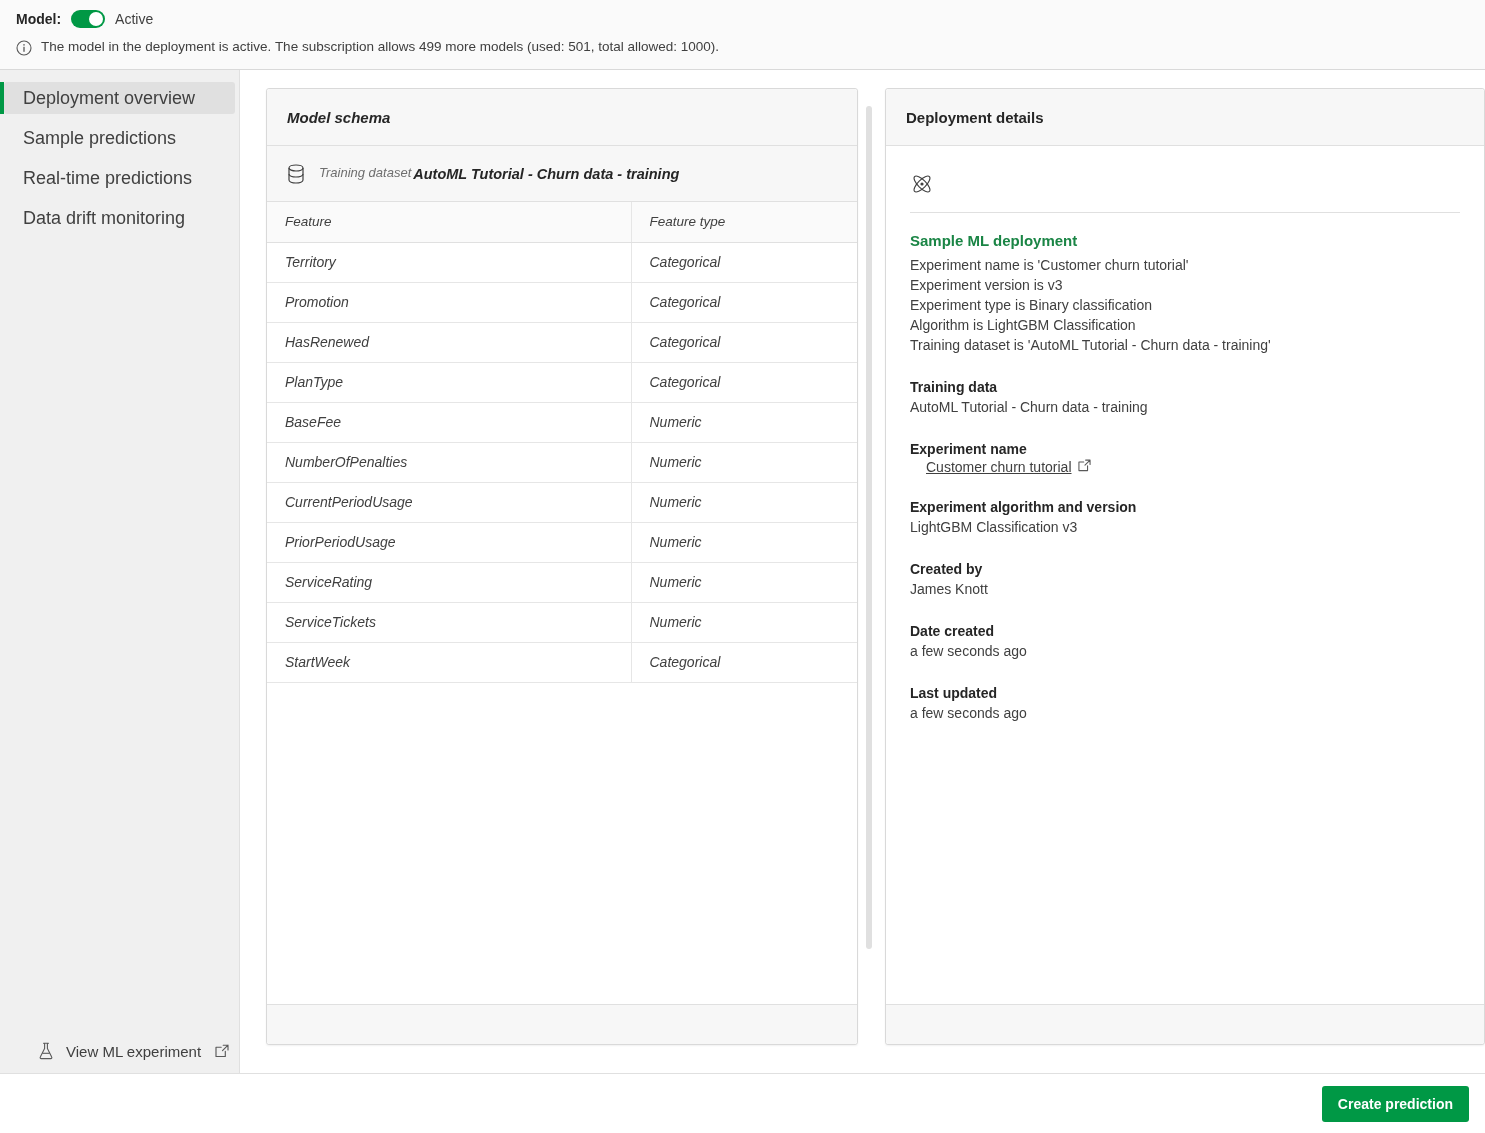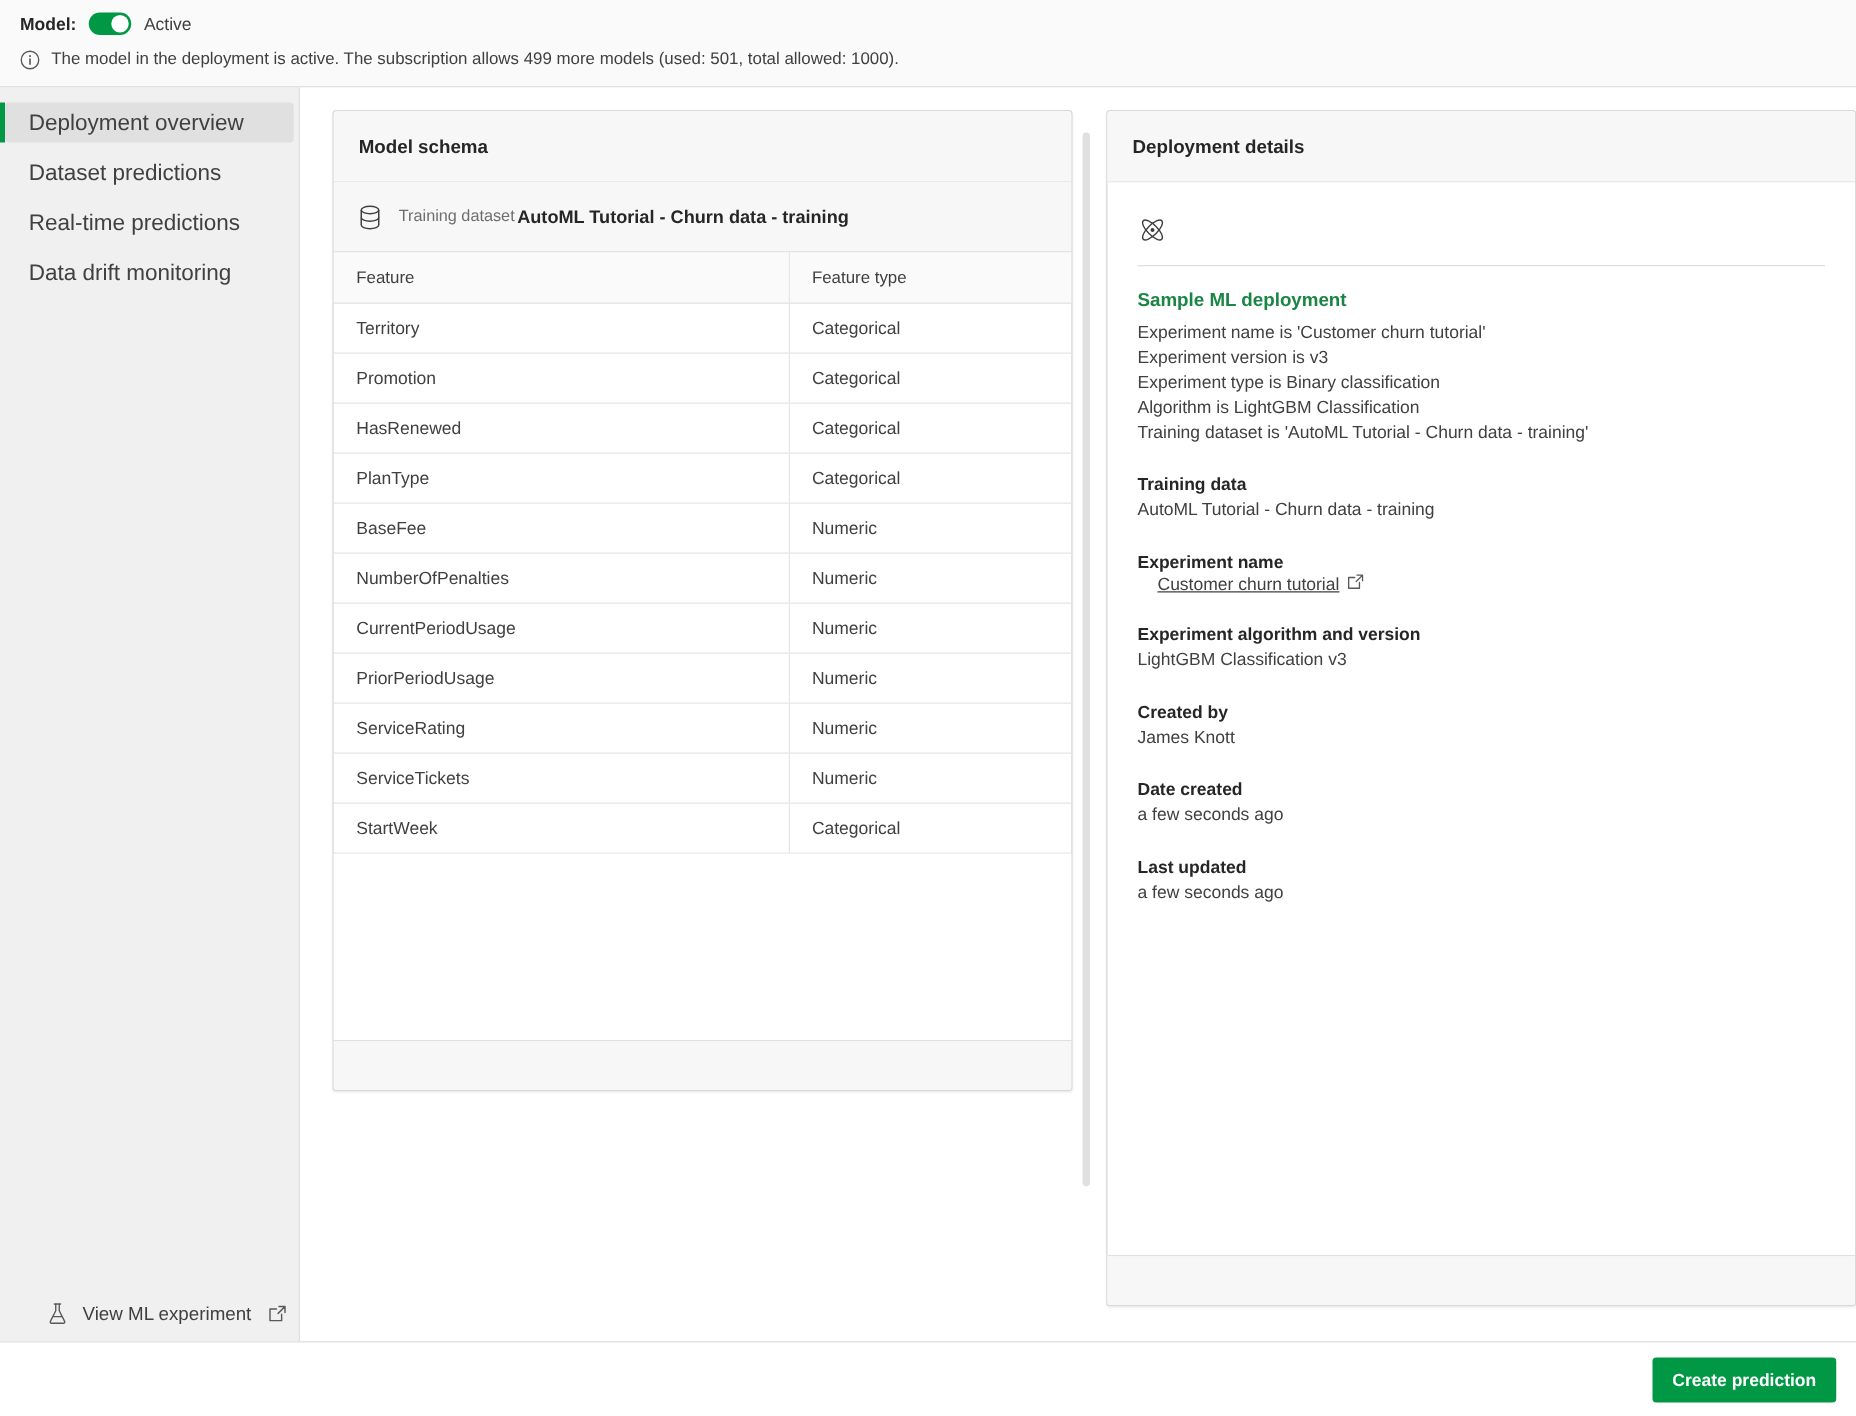--- a/index.html
+++ b/index.html
@@ -154,21 +154,22 @@
     background: #f7f7f7;
     border-top: 1px solid #e0e0e0;
     border-radius: 0 0 3px 3px;
     flex: 0 0 40px;
   }
 
   
   .schema-panel {
     width: 592px;
     flex: 0 0 592px;
-    height: 785px;
+    height: 957px;
+    font-style: italic;
   }
   .dataset-block {
     background: #f7f7f7;
     border-bottom: 1px solid #e0e0e0;
     padding: 16px 20px 15px 18px;
     display: flex;
     align-items: center;
     gap: 12px;
   }
   .db-icon { width: 22px; height: 24px; flex: 0 0 auto; }
@@ -318,21 +319,21 @@
   </div>
 </div>
 
 <div class="body">
 
   <div class="sidebar">
     <div class="nav-item active">
       <span>Deployment overview</span>
     </div>
     <div class="nav-item">
-      <span>Dataset predictions</span>
+      <span>Sample predictions</span>
     </div>
     <div class="nav-item">
       <span>Real-time predictions</span>
     </div>
     <div class="nav-item">
       <span>Data drift monitoring</span>
     </div>
 
     <div class="sidebar-footer">
       <svg class="flask-icon" viewBox="0 0 20 20">

